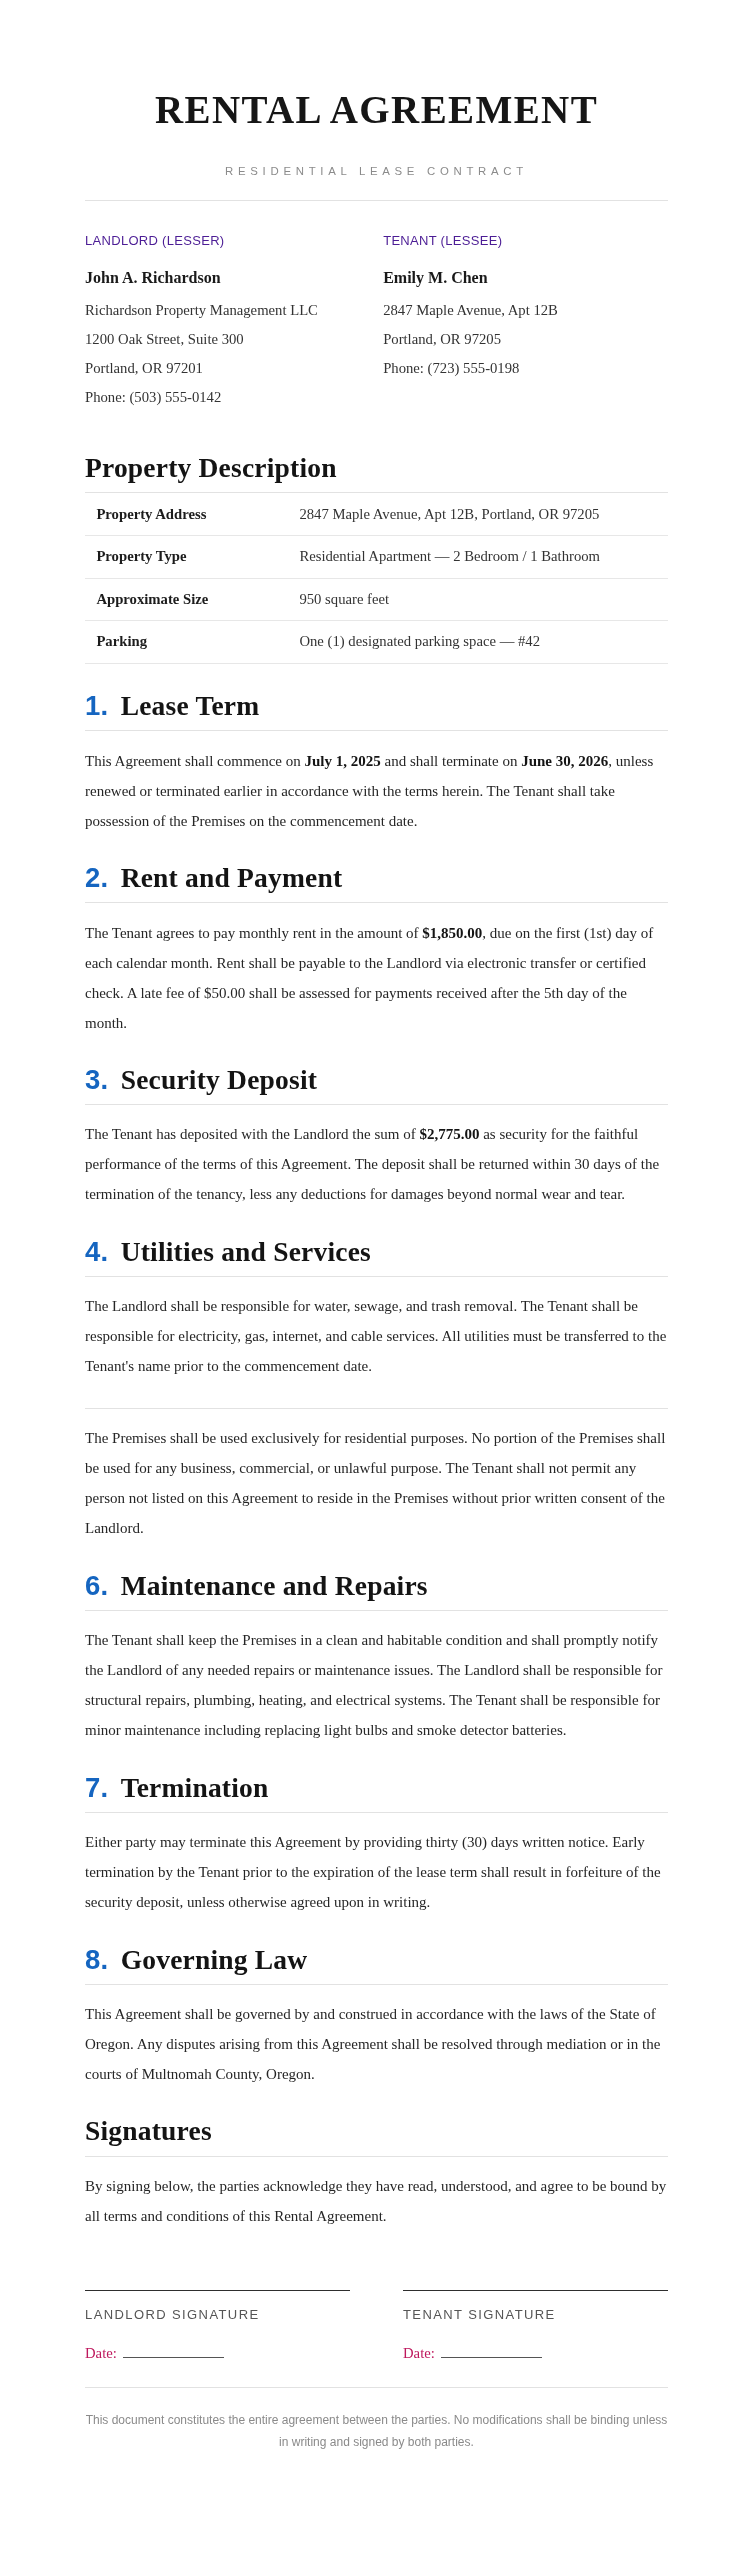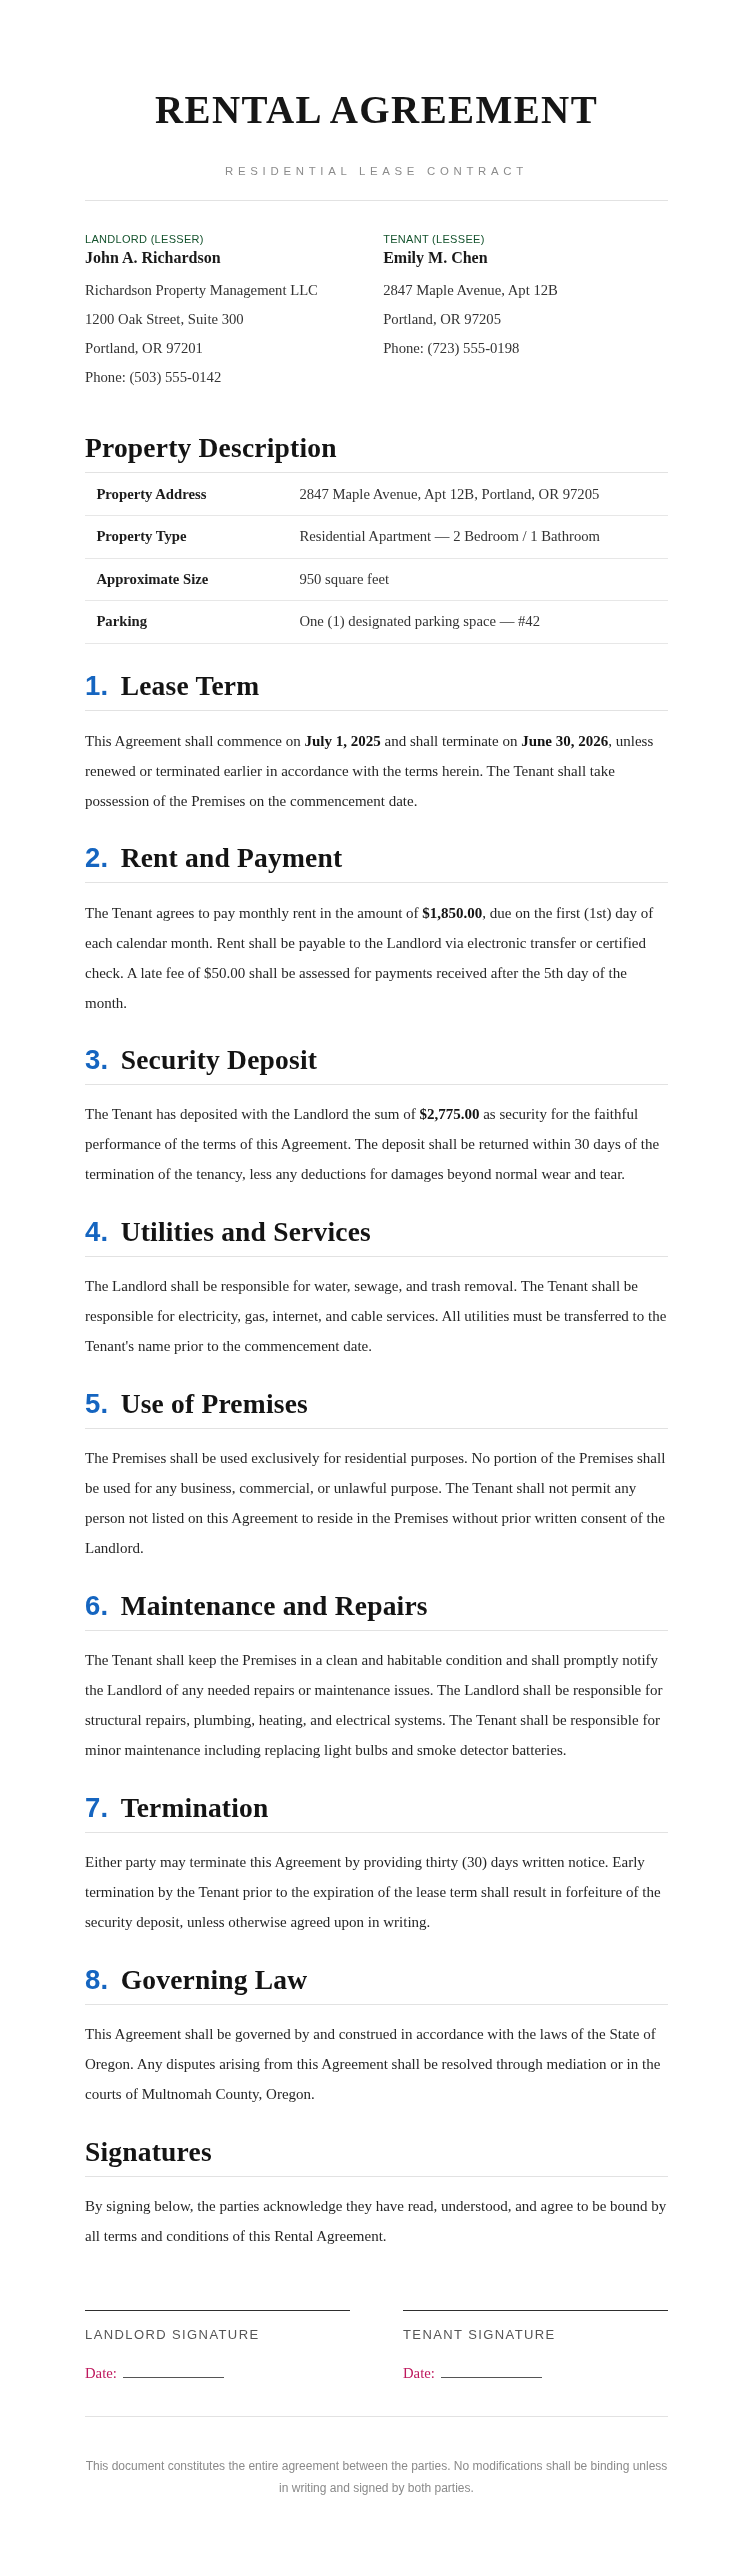--- a/index.html
+++ b/index.html
@@ -23,21 +23,21 @@
     font-size: 11.4px; color: #8b8b8b; letter-spacing: 4.7px;
     text-align: center; margin: 0 0 23px;
   }
   .rule { border: 0; border-top: 0.9px solid #e2e2e2; margin: 0; }
   .header-rule { margin-bottom: 32px; }
 
   
   .parties { display: grid; grid-template-columns: 1fr 1fr; column-gap: 13.3px; margin-bottom: 40px; }
   .party-label {
     font-family: "Liberation Sans", sans-serif;
-    font-size: 11px; color: #14532d; letter-spacing: 0.3px; margin-bottom: 3px;
+    font-size: 13px; color: #4c1d95; letter-spacing: 0.3px; margin-bottom: 20px;
   }
   .party-name { font-size: 16px; font-weight: 700; color: #1a1a1a; margin-bottom: 7.6px; line-height: 1.3; }
   .party-line { font-size: 14.7px; color: #333333; line-height: 29px; }
 
   
   .h2 { font-size: 27.5px; font-weight: 700; color: #141414; margin: 0; line-height: 1.15; letter-spacing: 0.2px; }
   .h2 .num { font-family: "Liberation Sans", sans-serif; color: #1565c0; margin-right: 12.3px; font-weight: 700; }
   .heading-rule { margin-top: 8.5px; }
 
   
@@ -59,21 +59,21 @@
   .sig-grid { display: grid; grid-template-columns: 1fr 1fr; column-gap: 53px; margin-top: 59px; }
   .sig-block { border-top: 1.9px solid #2e2e2e; padding-top: 16px; }
   .sig-label {
     font-family: "Liberation Sans", sans-serif;
     font-size: 13px; color: #555555; letter-spacing: 1.4px;
   }
   .sig-date { margin-top: 23px; font-size: 14.7px; color: #be185d; }
   .date-line { display: inline-block; width: 101px; border-bottom: 0.9px solid #555555; margin-left: 5.7px; }
 
   
-  .footer { border-top: 0.9px solid #e2e2e2; margin-top: 34px; padding-top: 38px; }
+  .footer { border-top: 0.9px solid #e2e2e2; margin-top: 25px; padding-top: 21px; }
   .footer p {
     font-family: "Liberation Sans", sans-serif;
     font-size: 12px; color: #8a8a8a; line-height: 1.85;
     text-align: center; margin: 0;
   }
 </style>
 </head>
 <body>
 
 <div class="page">
@@ -143,21 +143,20 @@
     <p class="para">The Tenant has deposited with the Landlord the sum of <strong>$2,775.00</strong> as security for the faithful performance of the terms of this Agreement. The deposit shall be returned within 30 days of the termination of the tenancy, less any deductions for damages beyond normal wear and tear.</p>
   </section>
 
   <section class="sec">
     <h2 class="h2"><span class="num">4.</span><span>Utilities and Services</span></h2>
     <hr class="rule heading-rule">
     <p class="para">The Landlord shall be responsible for water, sewage, and trash removal. The Tenant shall be responsible for electricity, gas, internet, and cable services. All utilities must be transferred to the Tenant's name prior to the commencement date.</p>
   </section>
 
   <section class="sec">
-    <h2 class="h2"><span class="num">5.</span><span>Use of Premises</span></h2>
     <hr class="rule heading-rule">
     <p class="para">The Premises shall be used exclusively for residential purposes. No portion of the Premises shall be used for any business, commercial, or unlawful purpose. The Tenant shall not permit any person not listed on this Agreement to reside in the Premises without prior written consent of the Landlord.</p>
   </section>
 
   <section class="sec">
     <h2 class="h2"><span class="num">6.</span><span>Maintenance and Repairs</span></h2>
     <hr class="rule heading-rule">
     <p class="para">The Tenant shall keep the Premises in a clean and habitable condition and shall promptly notify the Landlord of any needed repairs or maintenance issues. The Landlord shall be responsible for structural repairs, plumbing, heating, and electrical systems. The Tenant shall be responsible for minor maintenance including replacing light bulbs and smoke detector batteries.</p>
   </section>
 

